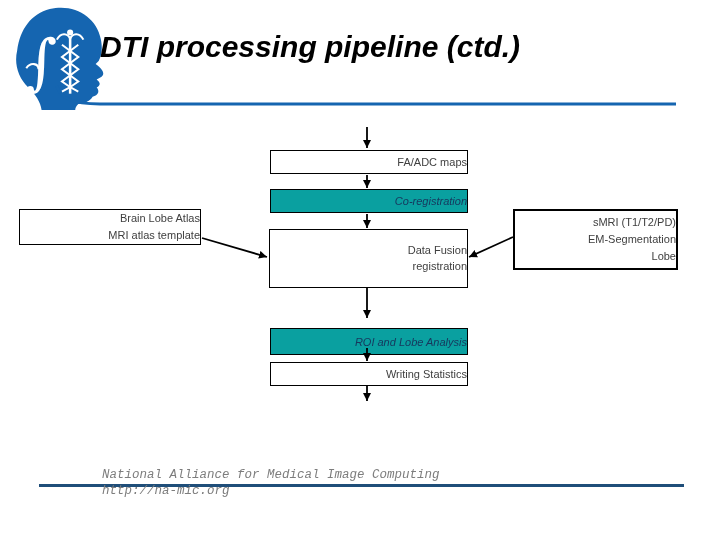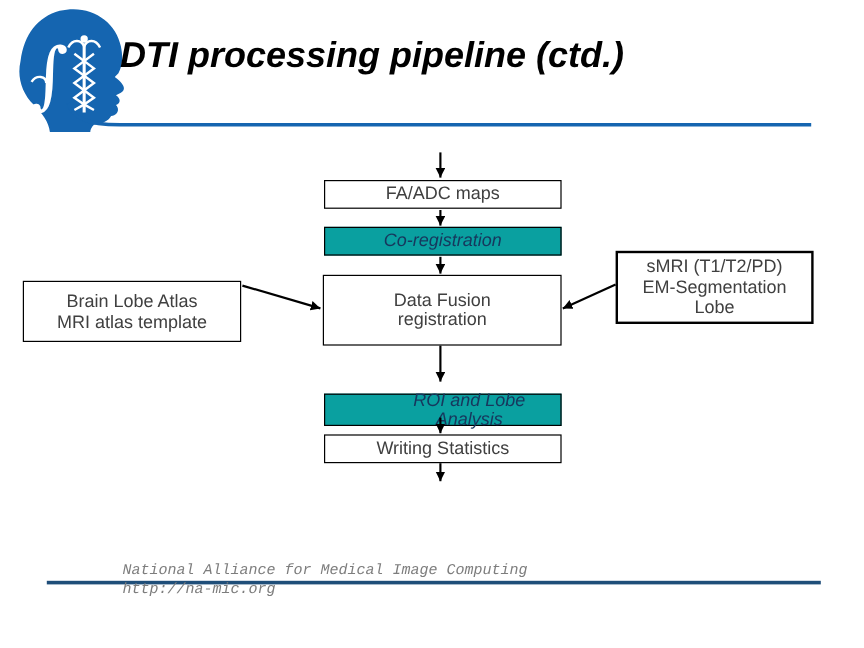--- a/index.html
+++ b/index.html
@@ -28,36 +28,36 @@
   .header-rule-svg { position: absolute; left: 0; top: 0; pointer-events: none; }
   .header-rule-path { stroke: var(--header-rule, #1565B0); stroke-width: 3; fill: none; }
 
   
   .box {
     position: absolute;
     background: #ffffff;
     border: 1px solid #000;
     display: flex;
     flex-direction: column;
-    align-items: center;
+    align-items: flex-end;
     justify-content: center;
     text-align: center;
-    font-size: 15px;
+    font-size: 11px;
     line-height: 16px;
     color: var(--box-text, #404040);
     box-sizing: border-box;
   }
   .box.teal {
     background: var(--teal-fill, #0AA0A0);
     color: var(--teal-text, #17375D);
     font-style: italic;
   }
   #box-fa      { left: 270px; top: 150px; width: 198px; height: 24px; }
   #box-coreg   { left: 270px; top: 189px; width: 198px; height: 24px; }
-  #box-atlas   { left: 19px;  top: 234px; width: 182px; height: 51px; line-height: 17px; }
+  #box-atlas   { left: 19px;  top: 209px; width: 182px; height: 36px; line-height: 17px; }
   #box-fusion  { left: 269px; top: 229px; width: 199px; height: 59px; line-height: 15.5px; }
   #box-smri    { left: 513px; top: 209px; width: 165px; height: 61px; border-width: 2px; line-height: 17px; }
   #box-roi     { left: 270px; top: 328px; width: 198px; height: 27px; padding-left: 44px; }
   #box-stats   { left: 270px; top: 362px; width: 198px; height: 24px; }
 
   .arrows-svg { position: absolute; left: 0; top: 0; pointer-events: none; }
   .arrows-svg line { stroke: var(--arrow-black, #000); stroke-width: 1.8; }
   .arrows-svg marker path { fill: var(--arrow-black, #000); }
 
   

